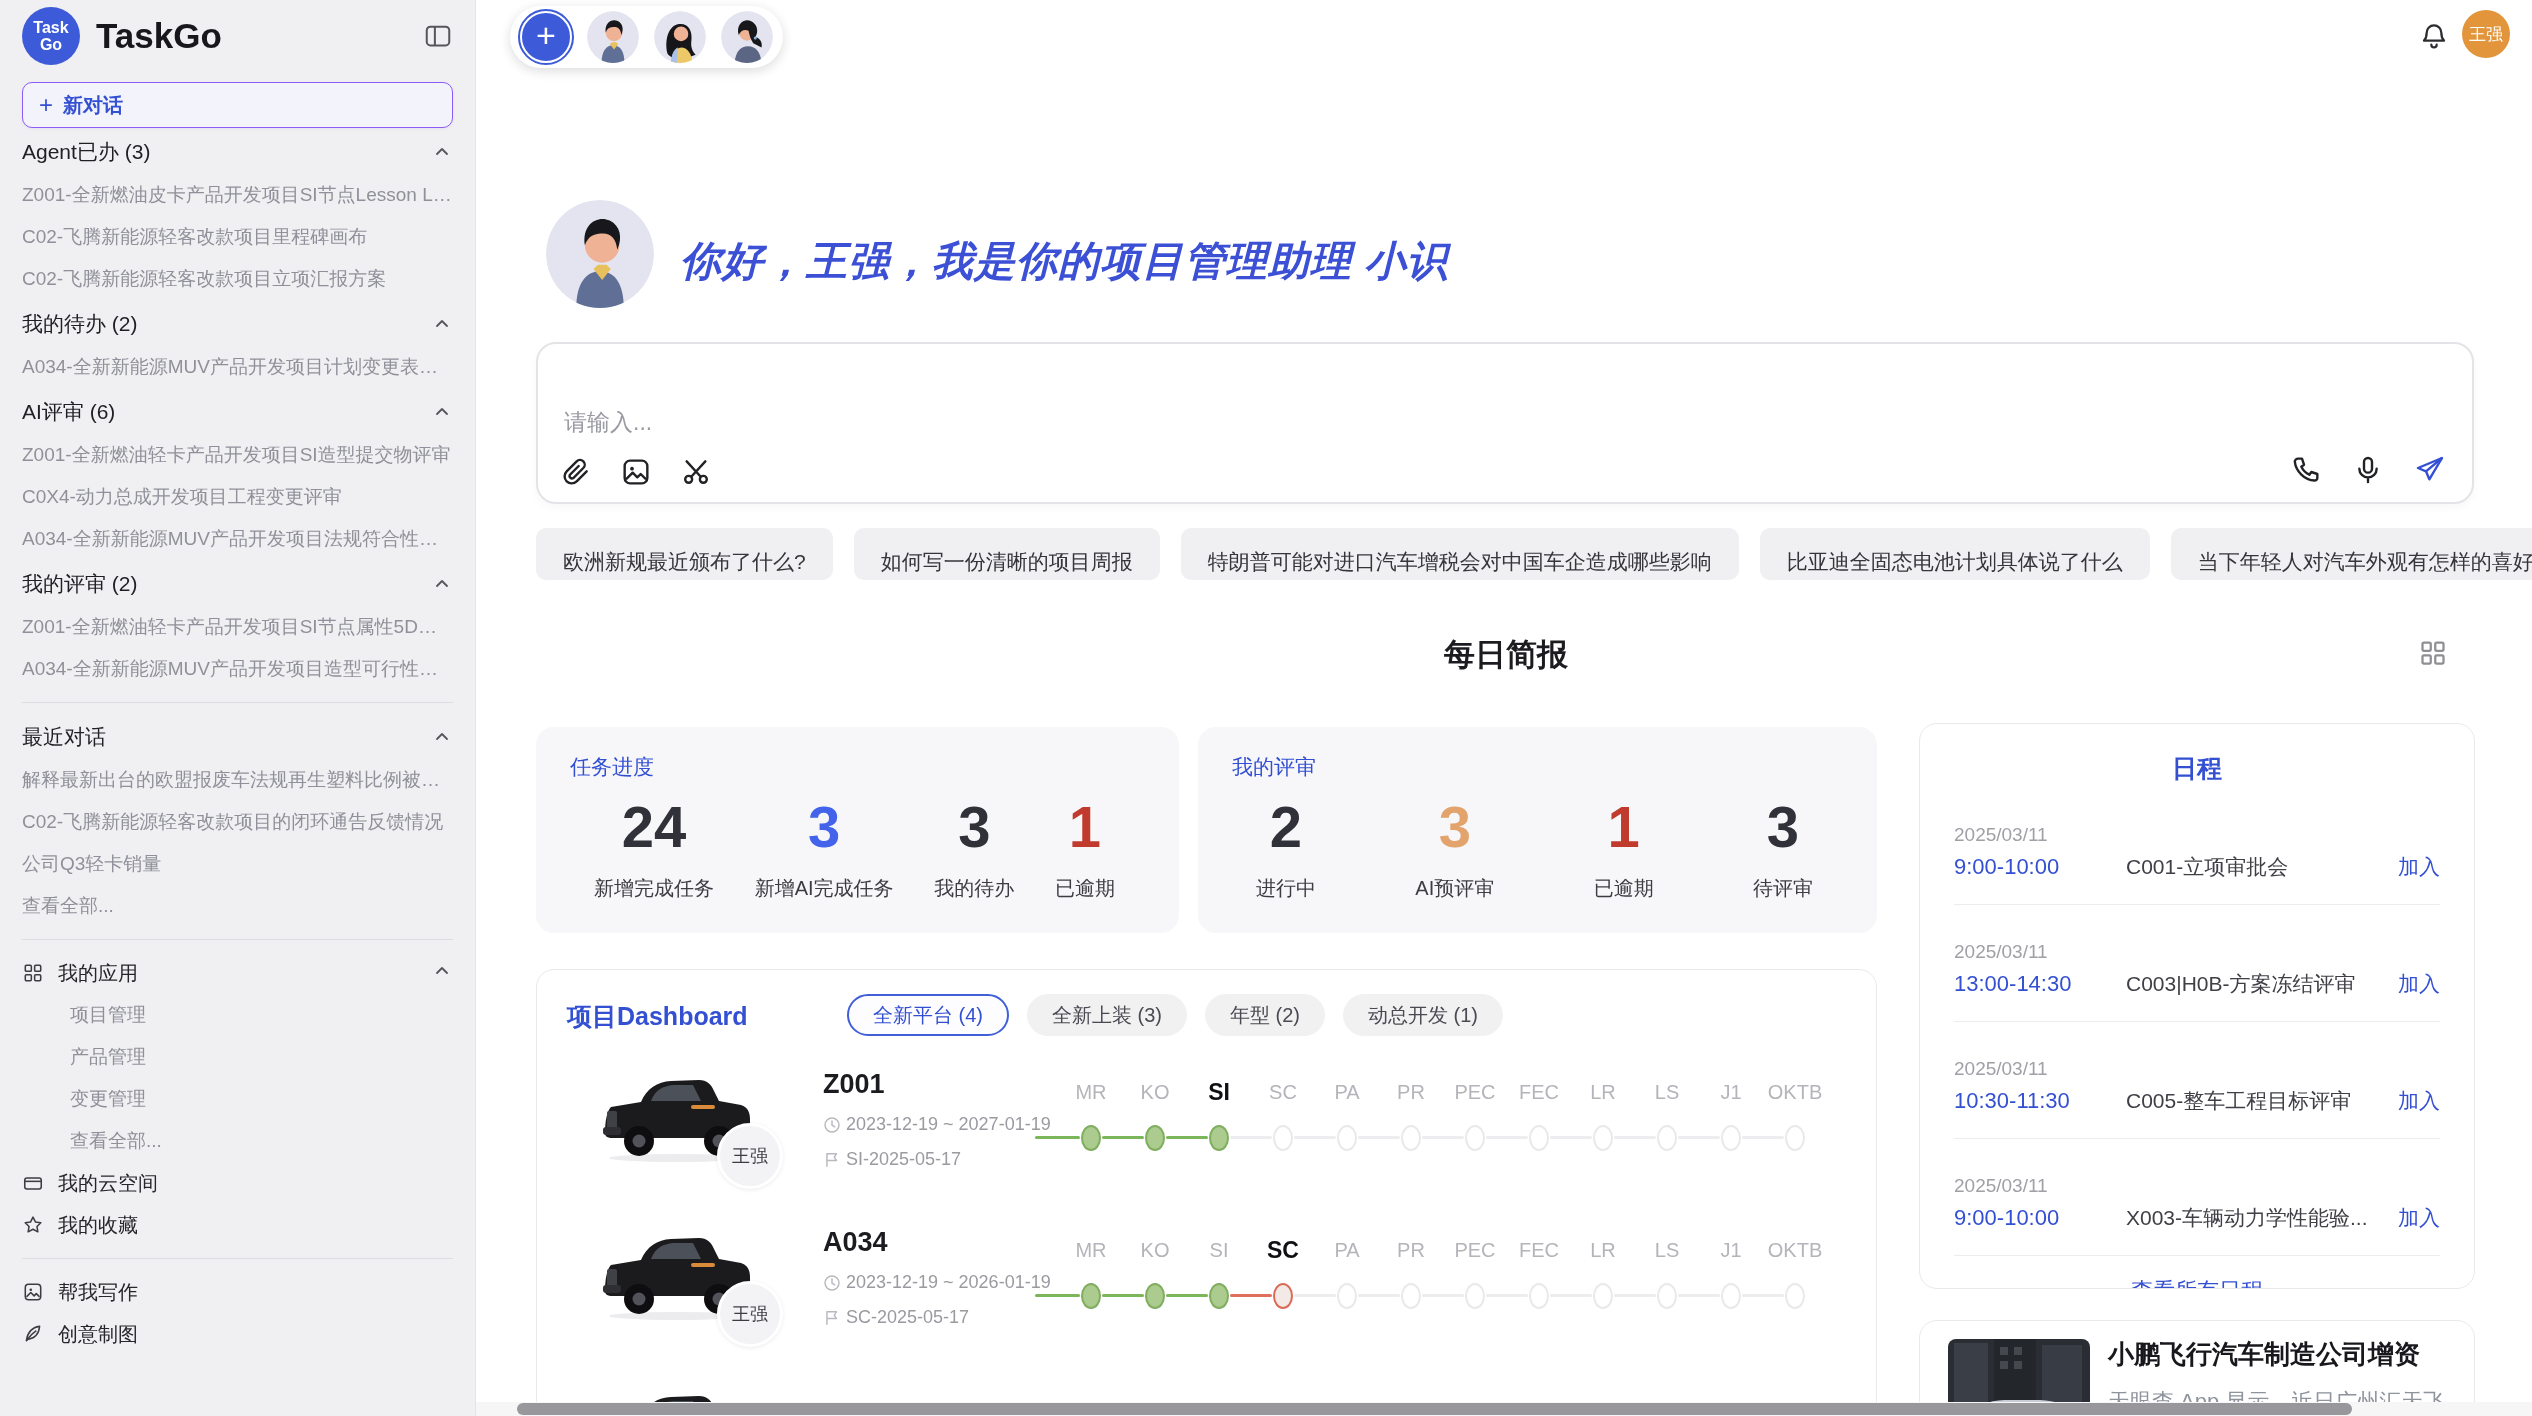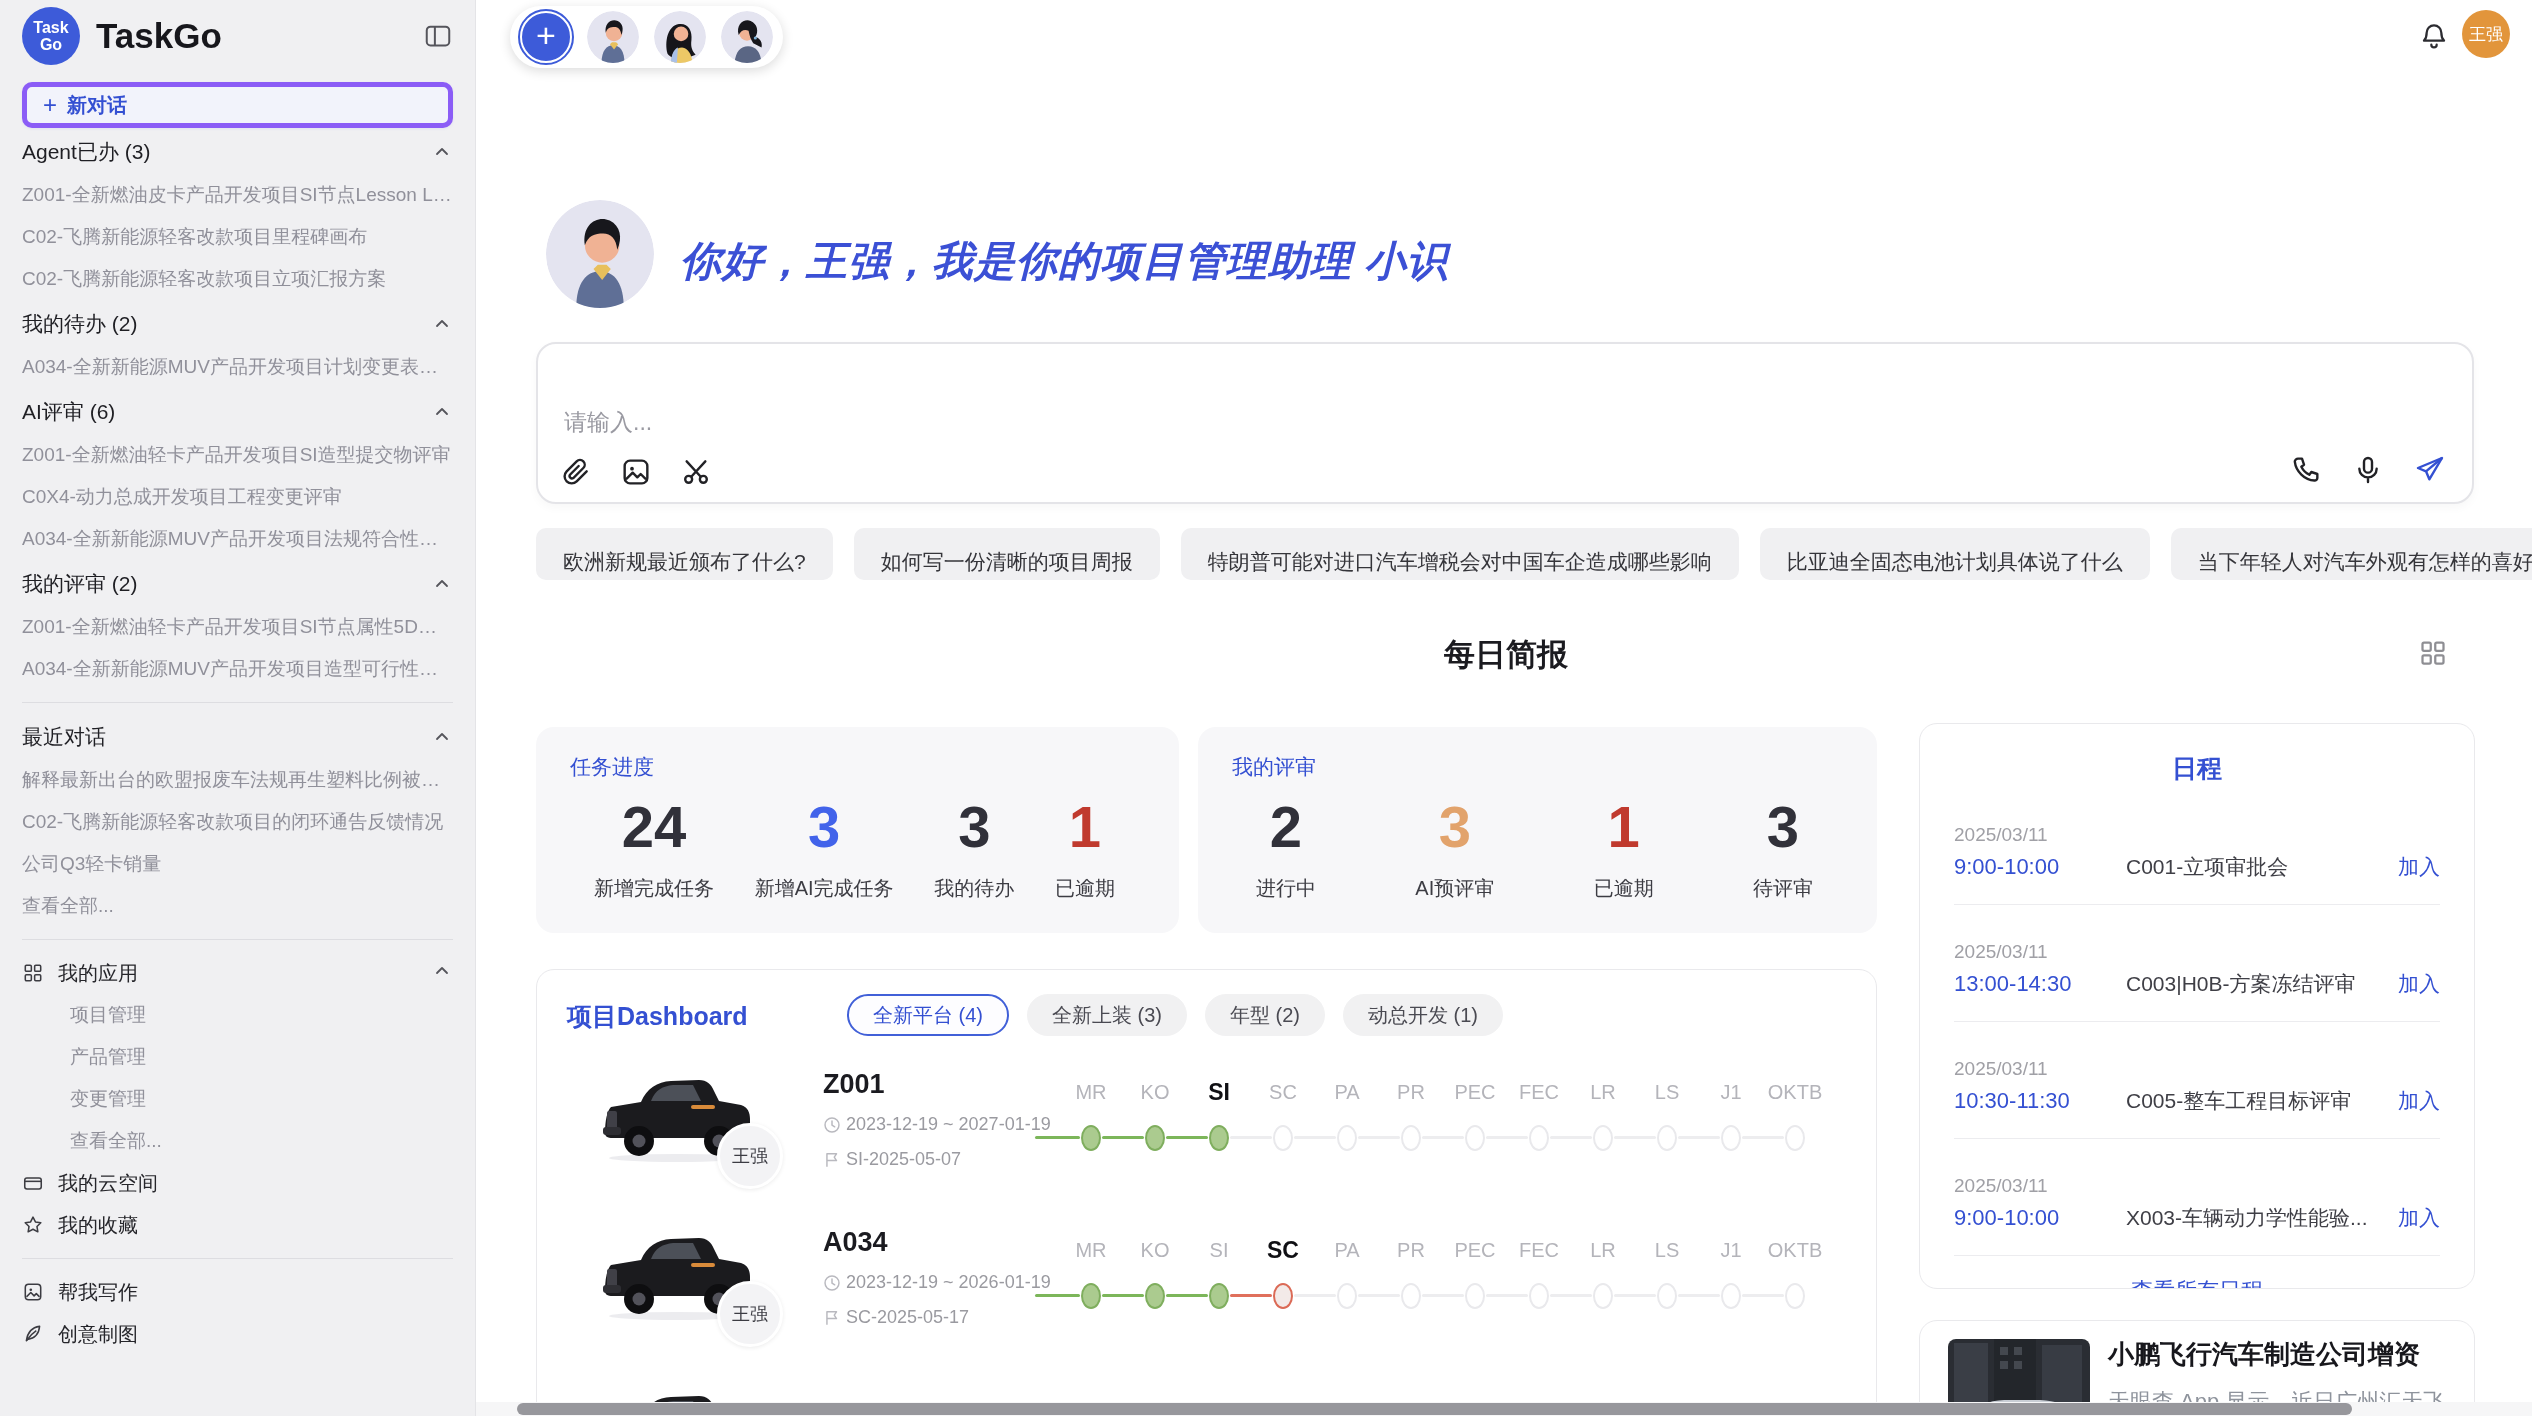--- a/index.html
+++ b/index.html
@@ -6,21 +6,21 @@
   *{box-sizing:border-box;font-family:"Liberation Sans","DejaVu Sans",sans-serif;}
   .stage{position:relative;width:2532px;height:1416px;overflow:hidden;background:#fff;}
 
   
   .sidebar{position:absolute;left:0;top:0;width:476px;height:1416px;background:#f0f0f2;border-right:1px solid #e4e4e7;padding:0 22px;}
   .logo-row{display:flex;align-items:center;height:72px;gap:16px;}
   .logo-circle{width:58px;height:58px;border-radius:50%;background:#3d5bd9;color:#fff;display:flex;flex-direction:column;align-items:center;justify-content:center;font-size:16px;font-weight:700;line-height:17px;flex:0 0 auto;}
   .app-title{font-size:35px;font-weight:700;color:#17171c;flex:1;}
   .collapse-btn{width:30px;height:30px;color:#55555c;cursor:pointer;}
   .collapse-btn svg{width:30px;height:30px;}
-  .new-chat{margin-top:10px;height:46px;width:100%;background:#f2f3fb;border:5px solid #8b5cf6;border-radius:10px;display:flex;align-items:center;padding:0 16px;color:#3450d2;font-size:20px;font-weight:600;cursor:pointer;box-shadow:0 1px 3px rgba(60,80,200,.08);}
+  .new-chat{margin-top:10px;height:46px;width:100%;background:#f2f3fb;border:1px solid #8b5cf6;border-radius:10px;display:flex;align-items:center;padding:0 16px;color:#3450d2;font-size:20px;font-weight:600;cursor:pointer;box-shadow:0 1px 3px rgba(60,80,200,.08);}
   .plus-glyph::before{content:"+";font-size:24px;font-weight:400;margin-right:10px;}
   .sb-header{display:flex;align-items:center;height:44px;color:#1f1f24;font-size:21px;font-weight:500;}
   .sb-header .chev{margin-left:auto;width:22px;height:22px;color:#55555c;}
   .sb-header .chev svg{width:22px;height:22px;}
   .sb-item{height:42px;line-height:42px;font-size:19px;color:#90909a;white-space:nowrap;overflow:hidden;text-overflow:ellipsis;cursor:pointer;}
   .sb-sub{padding-left:48px;}
   .sb-divider{height:1px;background:#dddde1;margin:12px 0;}
   .sb-row-ic{display:flex;align-items:center;gap:14px;height:42px;font-size:20px;color:#26262b;cursor:pointer;}
   .sb-row-ic .ic{width:22px;height:22px;color:#3c3c42;flex:0 0 auto;}
   .sb-row-ic .ic svg{width:22px;height:22px;}
@@ -414,21 +414,21 @@
               <span class="mic2"><svg viewBox="0 0 16 16" fill="none" stroke="currentColor" stroke-width="1.3">
                   <circle cx="8" cy="8" r="6.2"></circle>
                   <path d="M8 4.5V8l2.4 1.6" stroke-linecap="round"></path>
                 </svg></span>
               <span>2023-12-19 ~ 2027-01-19</span>
             </div>
             <div class="proj-meta">
               <span class="mic2"><svg viewBox="0 0 16 16" fill="none" stroke="currentColor" stroke-width="1.3" stroke-linejoin="round">
                   <path d="M3.5 14V2.5h8.5l-2 3 2 3H3.5"></path>
                 </svg></span>
-              <span>SI-2025-05-07</span>
+              <span>SI-2025-05-17</span>
             </div>
           </div>
           <div class="ms-track">
             <div class="ms-seg" style="left: -24px; width: 45px; background: rgb(124, 182, 90);"></div>
             <div class="ms-seg" style="left: 43px; width: 42px; background: rgb(124, 182, 90);"></div>
             <div class="ms-seg" style="left: 107px; width: 42px; background: rgb(124, 182, 90);"></div>
             <div class="ms-seg" style="left: 171px; width: 42px; background: rgb(237, 237, 239);"></div>
             <div class="ms-seg" style="left: 235px; width: 42px; background: rgb(237, 237, 239);"></div>
             <div class="ms-seg" style="left: 299px; width: 42px; background: rgb(237, 237, 239);"></div>
             <div class="ms-seg" style="left: 363px; width: 42px; background: rgb(237, 237, 239);"></div>

